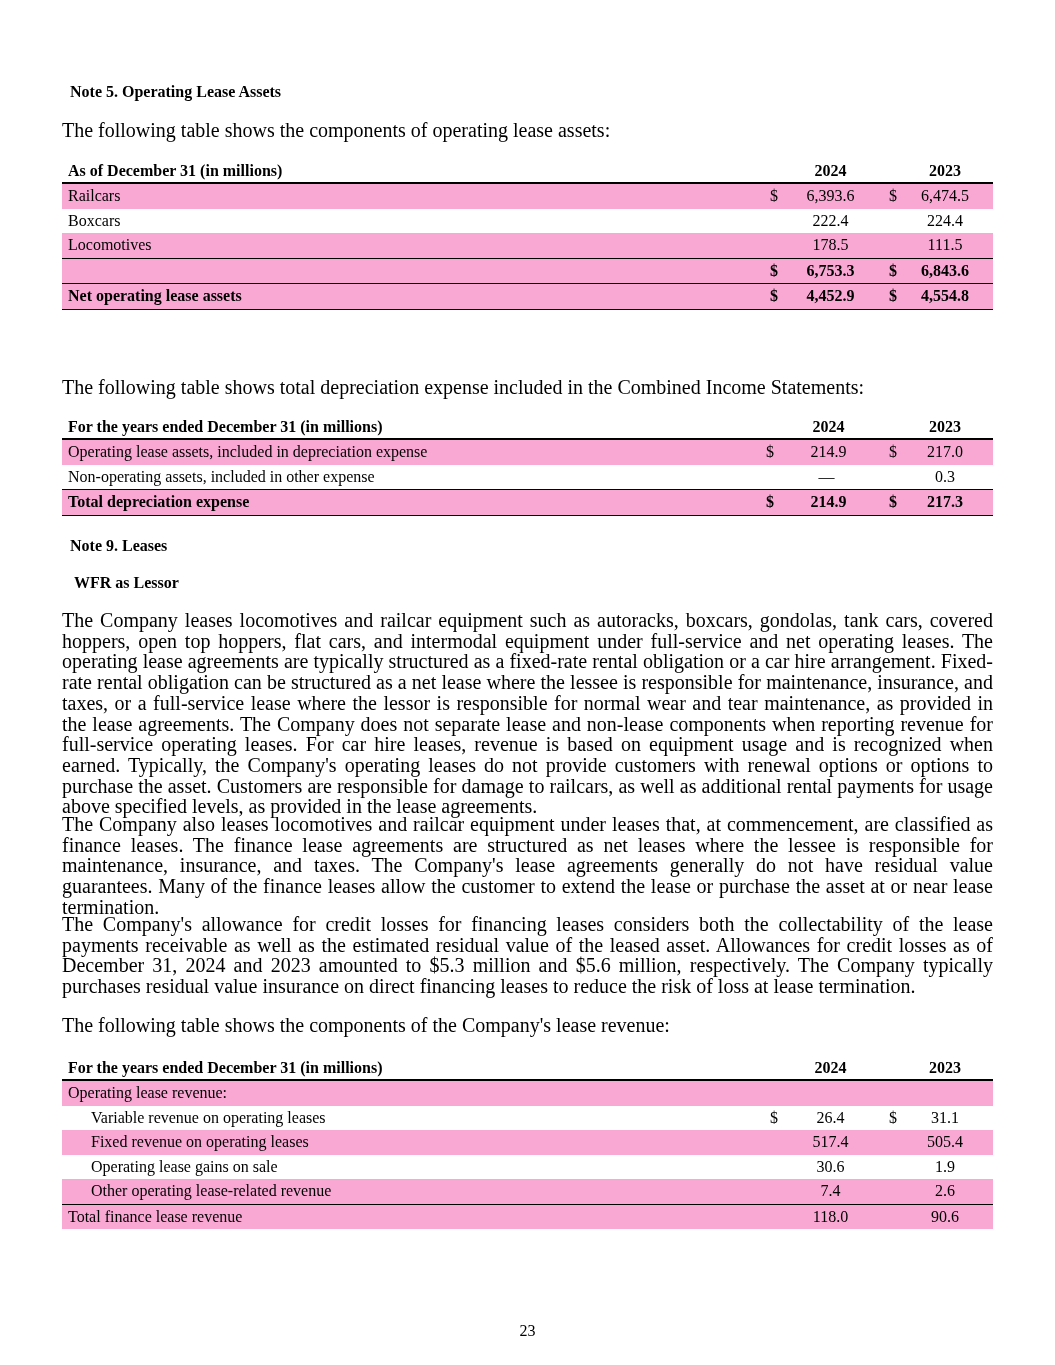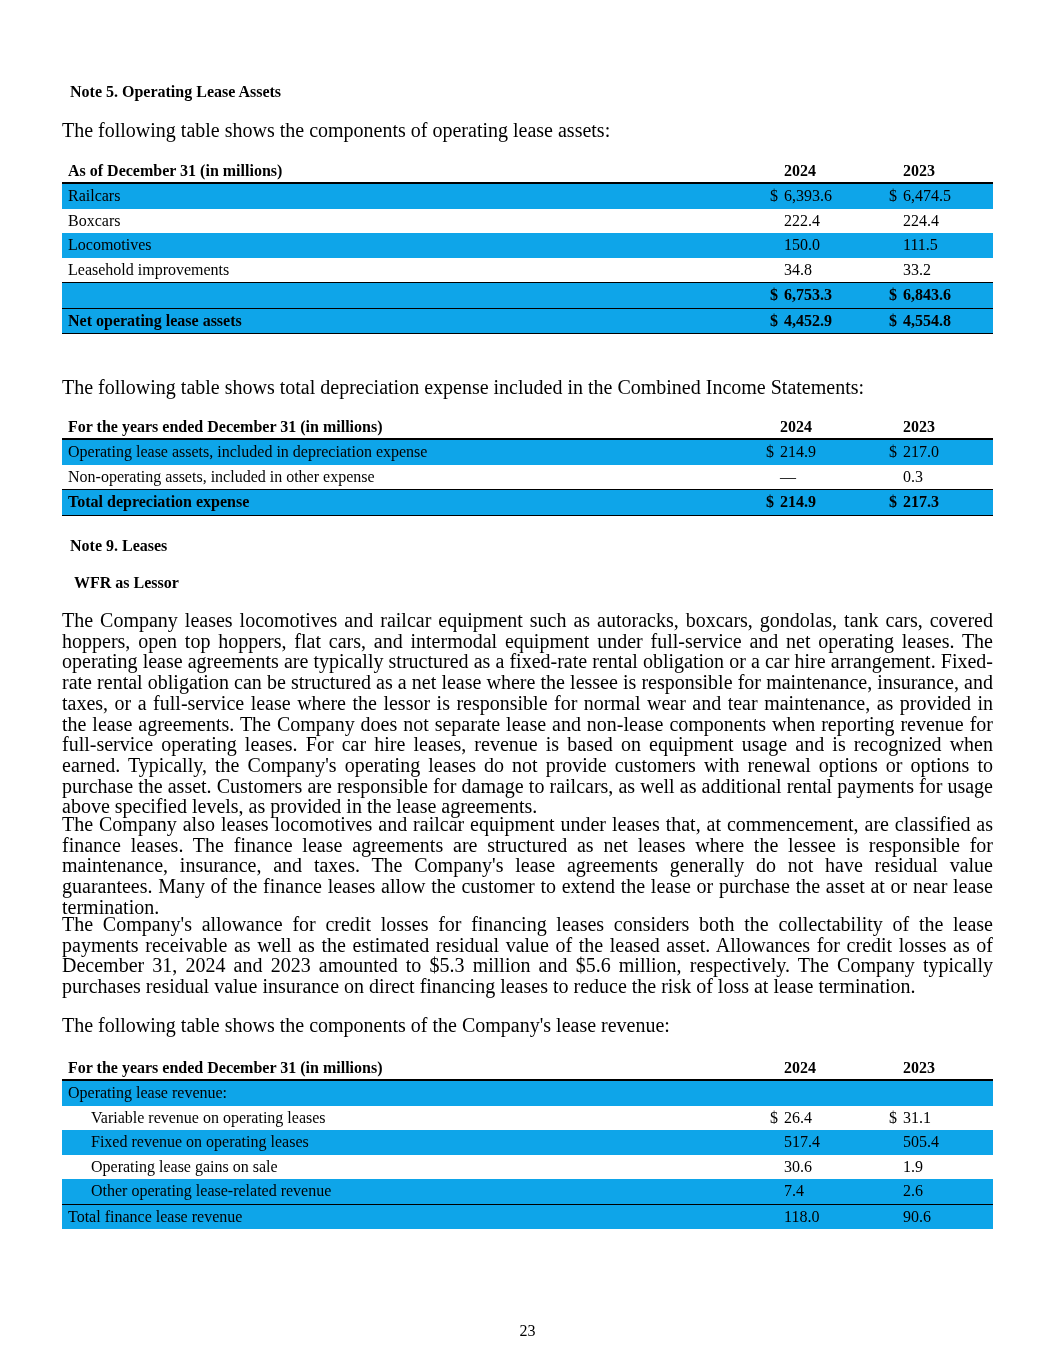--- a/index.html
+++ b/index.html
@@ -10,28 +10,28 @@
     }
     .page { position: absolute; left: 62px; top: 0; width: 931px; }
     .heading { position: absolute; left: 0; font-weight: bold; font-size: 16px; line-height: 20px; margin-left: 8px; }
     .subheading { position: absolute; left: 0; font-weight: bold; font-size: 16px; line-height: 20px; margin-left: 12px; }
     .para { position: absolute; left: 0; width: 931px; font-size: 20px; line-height: 20.7px; text-align: justify; }
     .para.single { line-height: 20px; }
 
     table.fin { position: absolute; left: 0; width: 931px; border-collapse: collapse; font-size: 16px; }
     table.fin td { padding: 0; height: 24.5px; line-height: 20px; vertical-align: middle; white-space: nowrap; }
     table.fin tr.hdr td { font-weight: bold; height: 22px; vertical-align: bottom; padding-bottom: 1px; border-bottom: 2px solid #000; }
-    table.fin tr.shade td { background: #0ea5e9; }
+    table.fin tr.shade td { background: #f9a8d4; }
     table.fin tr.bold td { font-weight: bold; }
     table.fin tr.topline td { border-top: 1px solid #000; }
     table.fin tr.bottomline td { border-bottom: 1px solid #000; }
     td.lbl { padding-left: 6px !important; }
     td.lbl.indent { padding-left: 29px !important; margin-top: 48px; }
     td.cur { width: 20px; text-align: center; }
-    td.num { text-align: left; }
+    td.num { text-align: center; }
     td.c24 { width: 93px; padding-right: 6px !important; }
     td.c23 { width: 84px; padding-right: 6px !important; }
     td.paren { padding-right: 0 !important; }
     .pgnum { position: absolute; left: 0; width: 1055px; top: 1322px; text-align: center; font-size: 16px; }
   </style>
 </head>
 <body>
 
 <div class="page">
 
@@ -57,30 +57,23 @@
     <tr>
       <td class="lbl">Boxcars</td>
       <td class="cur"></td>
       <td class="num c24">222.4</td>
       <td class="cur"></td>
       <td class="num c23">224.4</td>
     </tr>
     <tr class="shade">
       <td class="lbl">Locomotives</td>
       <td class="cur"></td>
-      <td class="num c24">150.0</td>
+      <td class="num c24">178.5</td>
       <td class="cur"></td>
       <td class="num c23">111.5</td>
-    </tr>
-    <tr>
-      <td class="lbl">Leasehold improvements</td>
-      <td class="cur"></td>
-      <td class="num c24">34.8</td>
-      <td class="cur"></td>
-      <td class="num c23">33.2</td>
     </tr>
     <tr class="shade bold topline">
       <td class="lbl"></td>
       <td class="cur">$</td>
       <td class="num c24">6,753.3</td>
       <td class="cur">$</td>
       <td class="num c23">6,843.6</td>
     </tr>
     <tr class="shade bold topline bottomline">
       <td class="lbl">Net operating lease assets</td>

